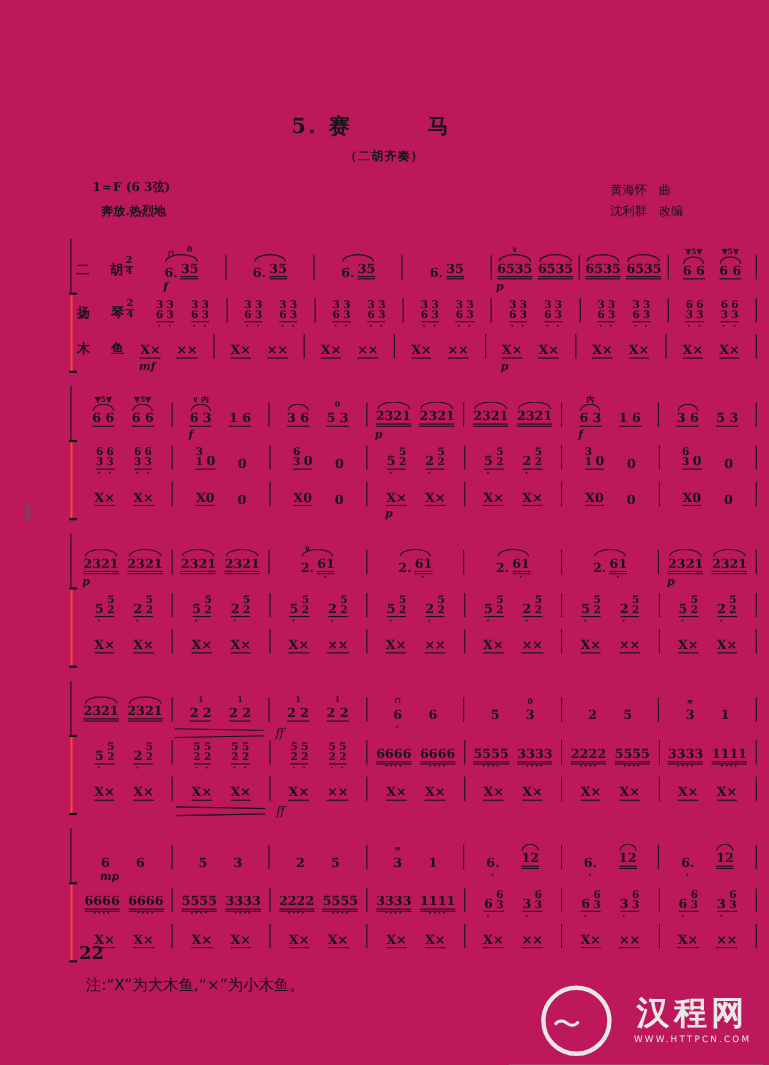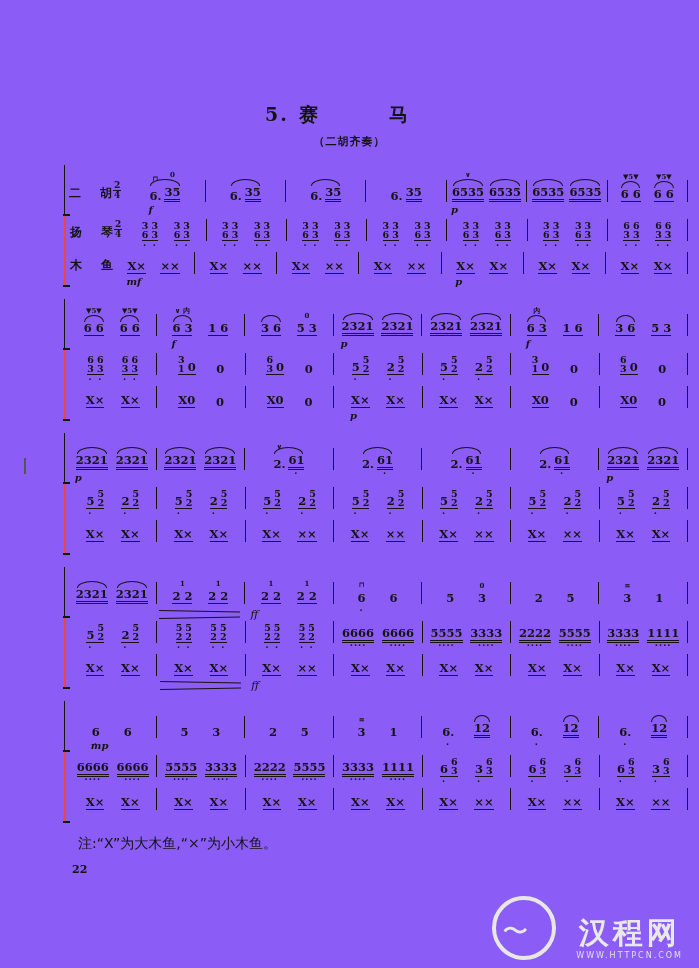--- a/index.html
+++ b/index.html
@@ -1,16 +1,16 @@
 <!DOCTYPE html>
 <html><head>
 <meta charset="utf-8">
 <style>
   html,body{margin:0;padding:0;background:#888;}
-  .page{position:relative;width:699px;height:968px;background:#8b5cf6;margin:0 auto;
+  .page{position:relative;width:699px;height:968px;background:#be185d;margin:0 auto;
         overflow:hidden;color:#141414;font-family:"DejaVu Serif",serif;}
   
   .hdr{padding-top:102px;}
   .title{text-align:center;font-size:19px;font-weight:bold;letter-spacing:2px;}
   .title .sp{letter-spacing:26px;margin-left:10px;}
   .subtitle{text-align:center;font-size:11px;margin-top:6px;letter-spacing:1px;font-weight:bold;}
   .meta{display:flex;justify-content:space-between;margin:14px 78px 0 84px;align-items:flex-start;}
   .keyline{font-size:11px;font-weight:bold;}
   .tempo{font-size:11px;font-weight:bold;margin-top:6px;margin-left:8px;}
   .credits{font-size:11px;text-align:left;line-height:19px;}
@@ -50,39 +50,49 @@
   .dyn{position:absolute;bottom:-13px;left:0;font-style:italic;font-weight:bold;
        font-size:10px;font-family:"DejaVu Serif",serif;line-height:10px;}
   
   .cresc{position:absolute;height:9px;bottom:-2px;pointer-events:none;}
   .cresc .l1,.cresc .l2{position:absolute;left:0;right:0;border-top:1px solid #141414;transform-origin:left center;}
   .cresc .l1{top:0;transform:rotate(1.1deg);}
   .cresc .l2{bottom:0;transform:rotate(-1.1deg);}
   .cresc .clabel{position:absolute;right:-18px;bottom:-2px;font-style:italic;font-weight:normal;font-size:11px;}
   
   .footnote{margin:2px 0 0 78px;font-size:14px;font-family:"DejaVu Sans",sans-serif;}
-  .pageno{position:absolute;left:72px;bottom:92px;font-size:11px;font-weight:bold;}
+  .pageno{position:absolute;left:72px;bottom:92px;font-size:16px;font-weight:bold;}
   .margin-mark{position:absolute;left:24px;top:458px;width:2px;height:16px;background:#555;}
   
-  .wm{position:absolute;right:16px;bottom:8px;display:flex;align-items:flex-end;gap:20px;
+  .wm{position:absolute;right:16px;bottom:8px;display:flex;align-items:center;gap:20px;
       color:#e4e4e2;user-select:none;}
   .wmlogo{width:56px;height:56px;border:4px solid #e7e7e5;border-radius:50%;position:relative;flex:none;}
   .wmlogo:before{content:"〜";position:absolute;left:6px;top:14px;font-size:26px;color:#e7e7e5;}
   .wmtxt{text-align:center;}
   .wmname{font-size:30px;font-weight:bold;letter-spacing:4px;color:#e9e9e7;
           font-family:"DejaVu Sans",sans-serif;line-height:30px;}
   .wmurl{font-size:8px;letter-spacing:2px;color:#e2e2e0;font-family:"DejaVu Sans",sans-serif;margin-top:3px;}
 </style>
 </head>
 <body>
 
 <div class="page">
   <div class="hdr">
     <div class="title"><span>5.</span><span class="sp">赛　马</span></div>
     <div class="subtitle">（二胡齐奏）</div>
+    <div class="meta">
+      <div>
+        <div class="keyline">1＝F (6 3弦)</div>
+        <div class="tempo">奔放.热烈地</div>
+      </div>
+      <div class="credits">
+        <div>黄海怀　曲</div>
+        <div>沈利群　改编</div>
+      </div>
+    </div>
   </div>
 
   <div id="score">
       <div class="system">
         <div class="staffrow erhu">
           <span class="lbl">二 胡</span>
           <span class="ts">
             <span class="num">2</span>
             <span class="den">4</span>
           </span>

